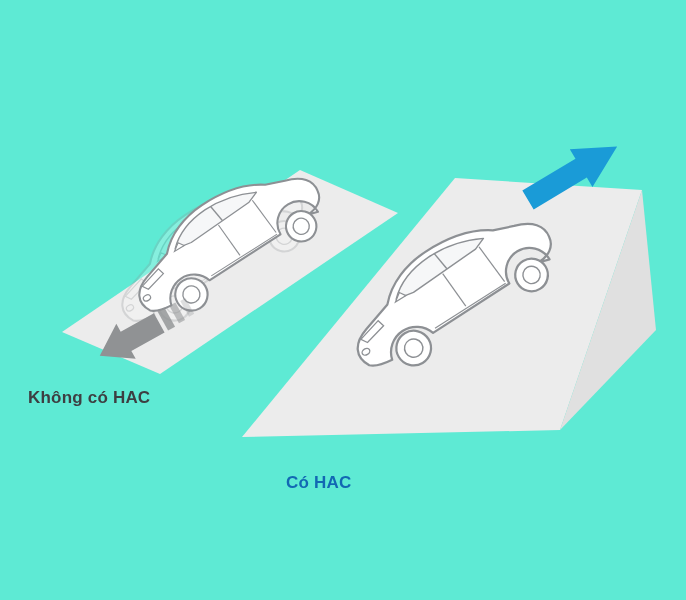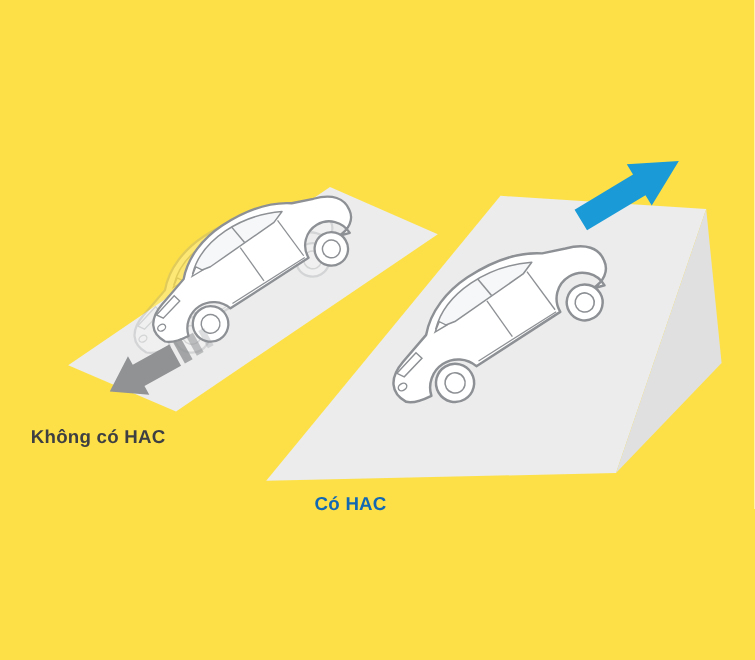--- a/index.html
+++ b/index.html
@@ -1,32 +1,32 @@
 <!DOCTYPE html>
 <html><head>
 <meta charset="utf-8">
 <style>
   html,body{margin:0;padding:0;background:#ffffff;}
   .canvas{
     position:relative;
     width:686px;height:600px;
-    background:#fde047;
+    background:#5eead4;
     overflow:hidden;
     font-family:"Liberation Sans", sans-serif;
   }
   .scene{position:absolute;left:0;top:0;}
   .label{
     position:absolute;
     font-size:17px;
     font-weight:bold;
     letter-spacing:.2px;
     white-space:nowrap;
   }
   .label-without{left:28px;top:388px;color:#3d3f42;}
-  .label-with{left:286px;top:449px;color:#1268b3;}
+  .label-with{left:286px;top:473px;color:#1268b3;}
 </style>
 </head>
 <body>
 
 <div class="canvas">
 
   <svg class="scene" width="686" height="600" viewBox="0 0 686 600">
 
     <defs>
       <g id="car-shape">

